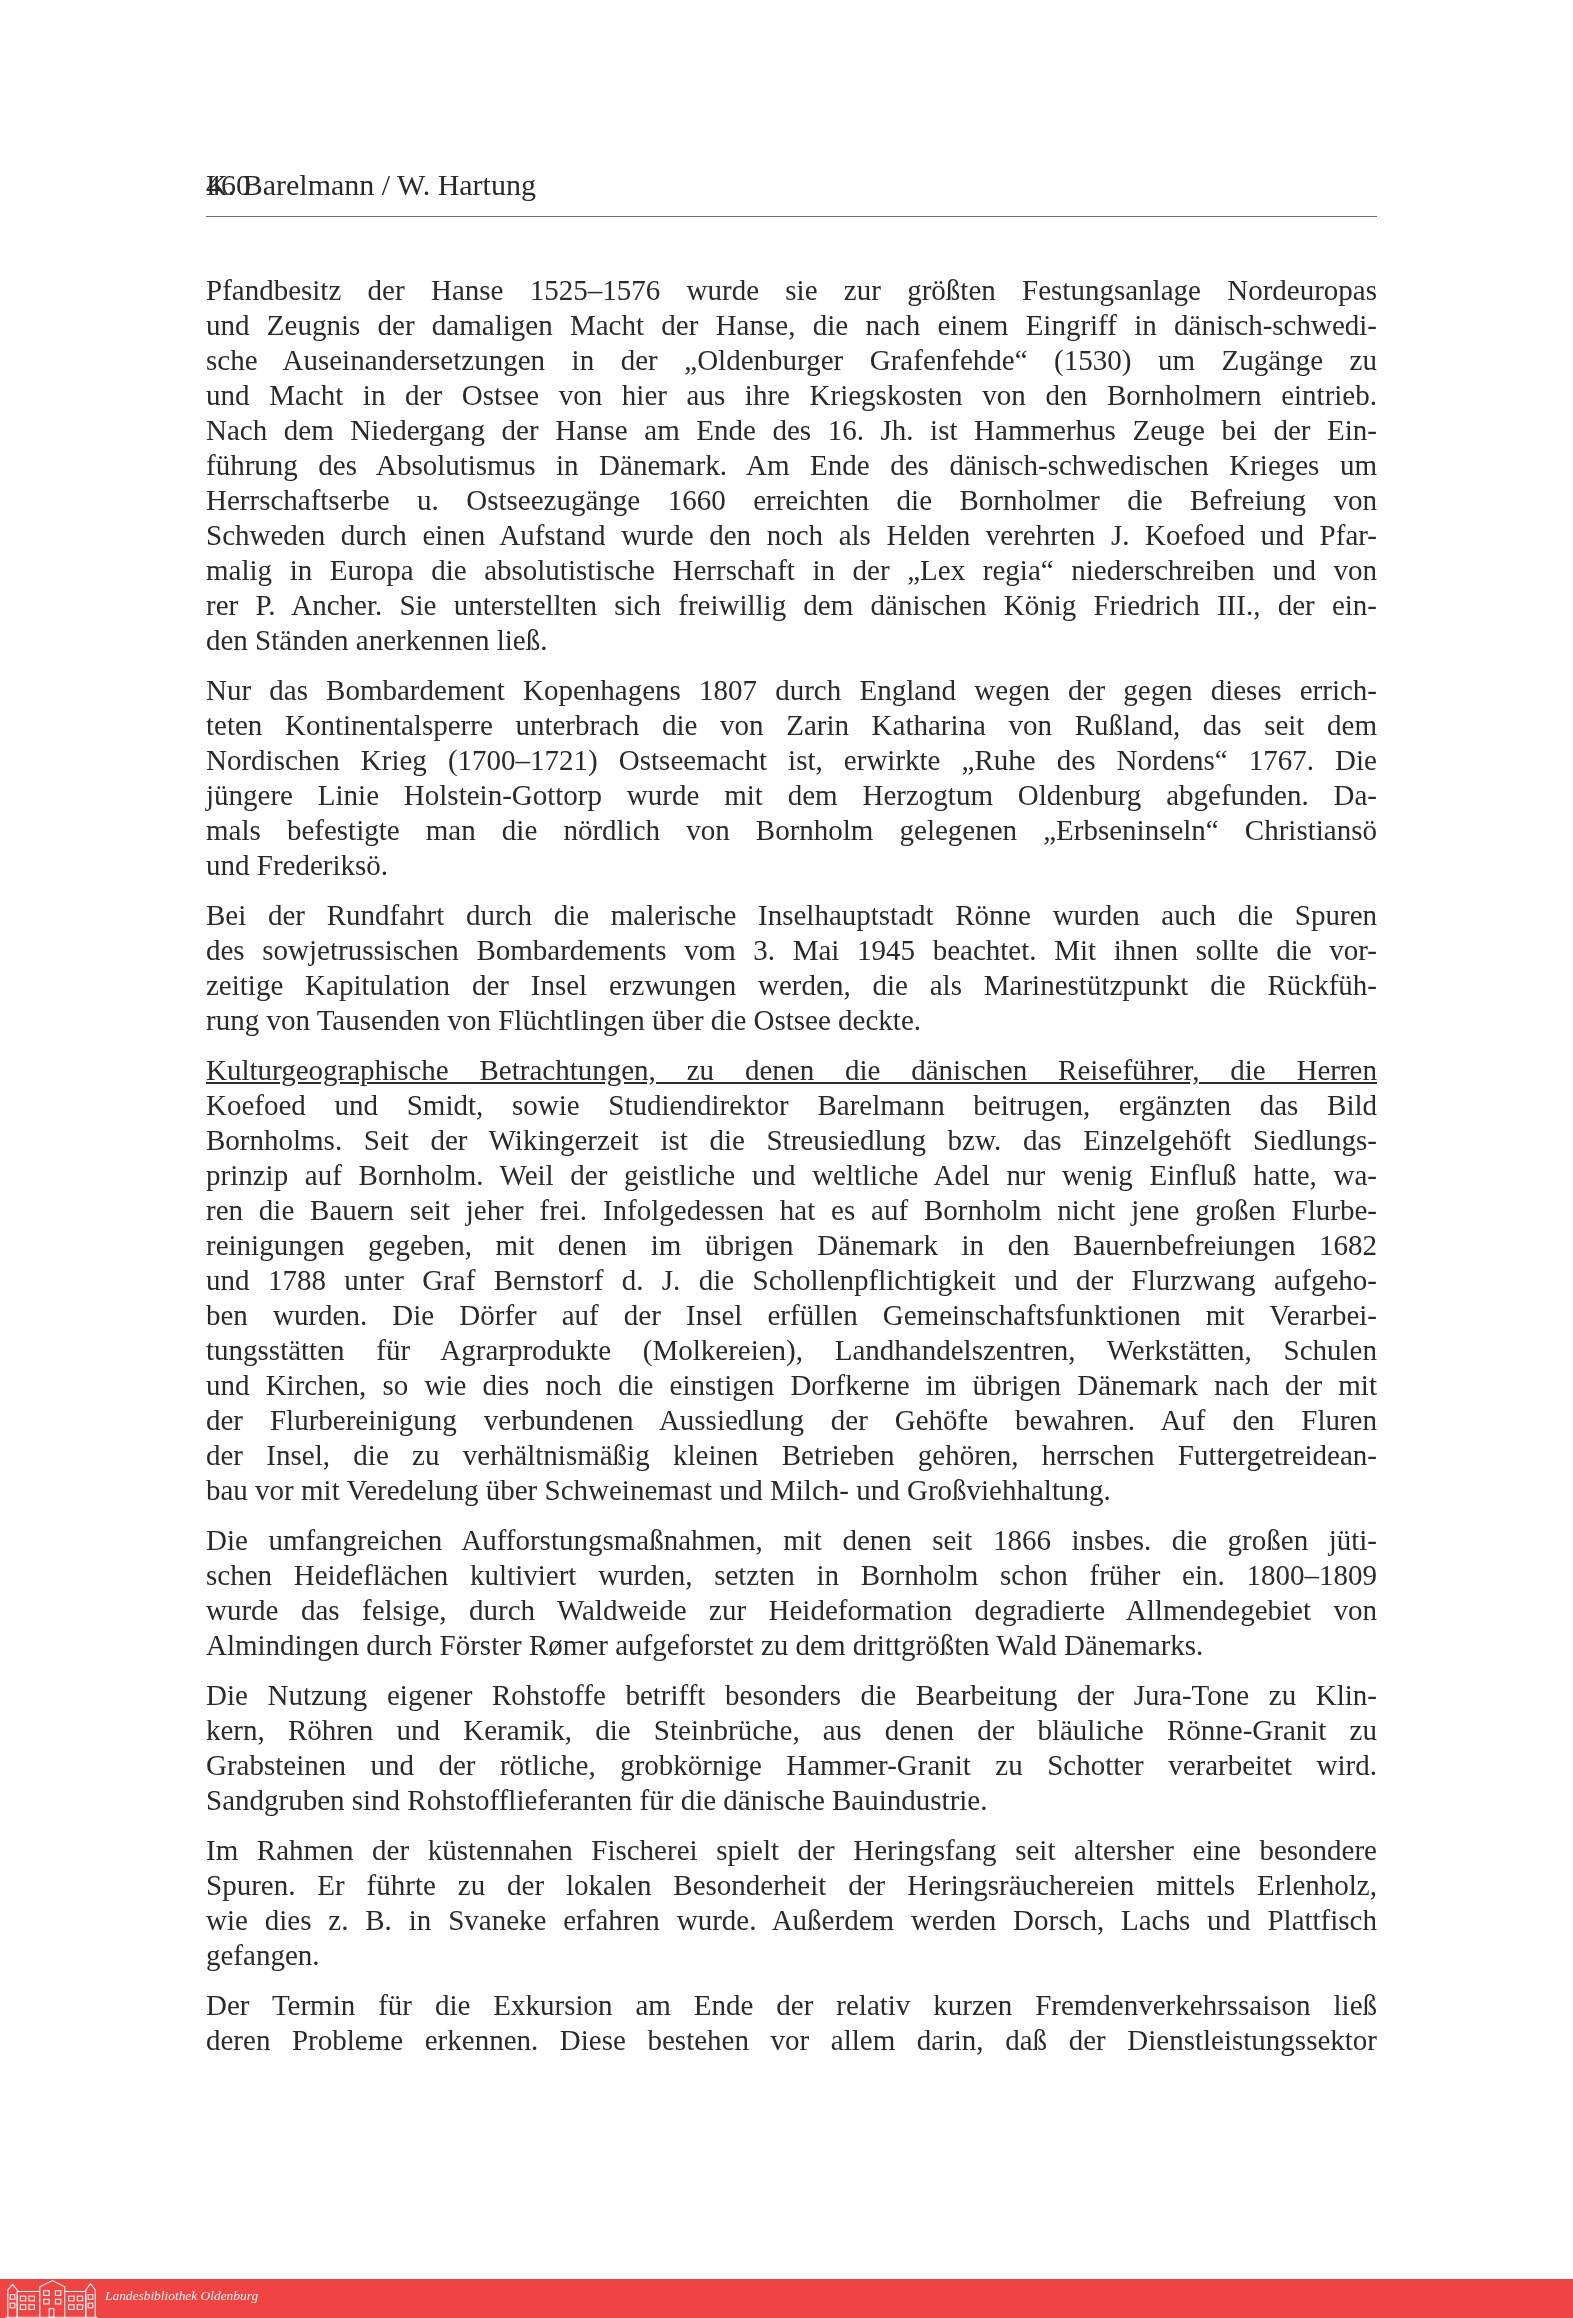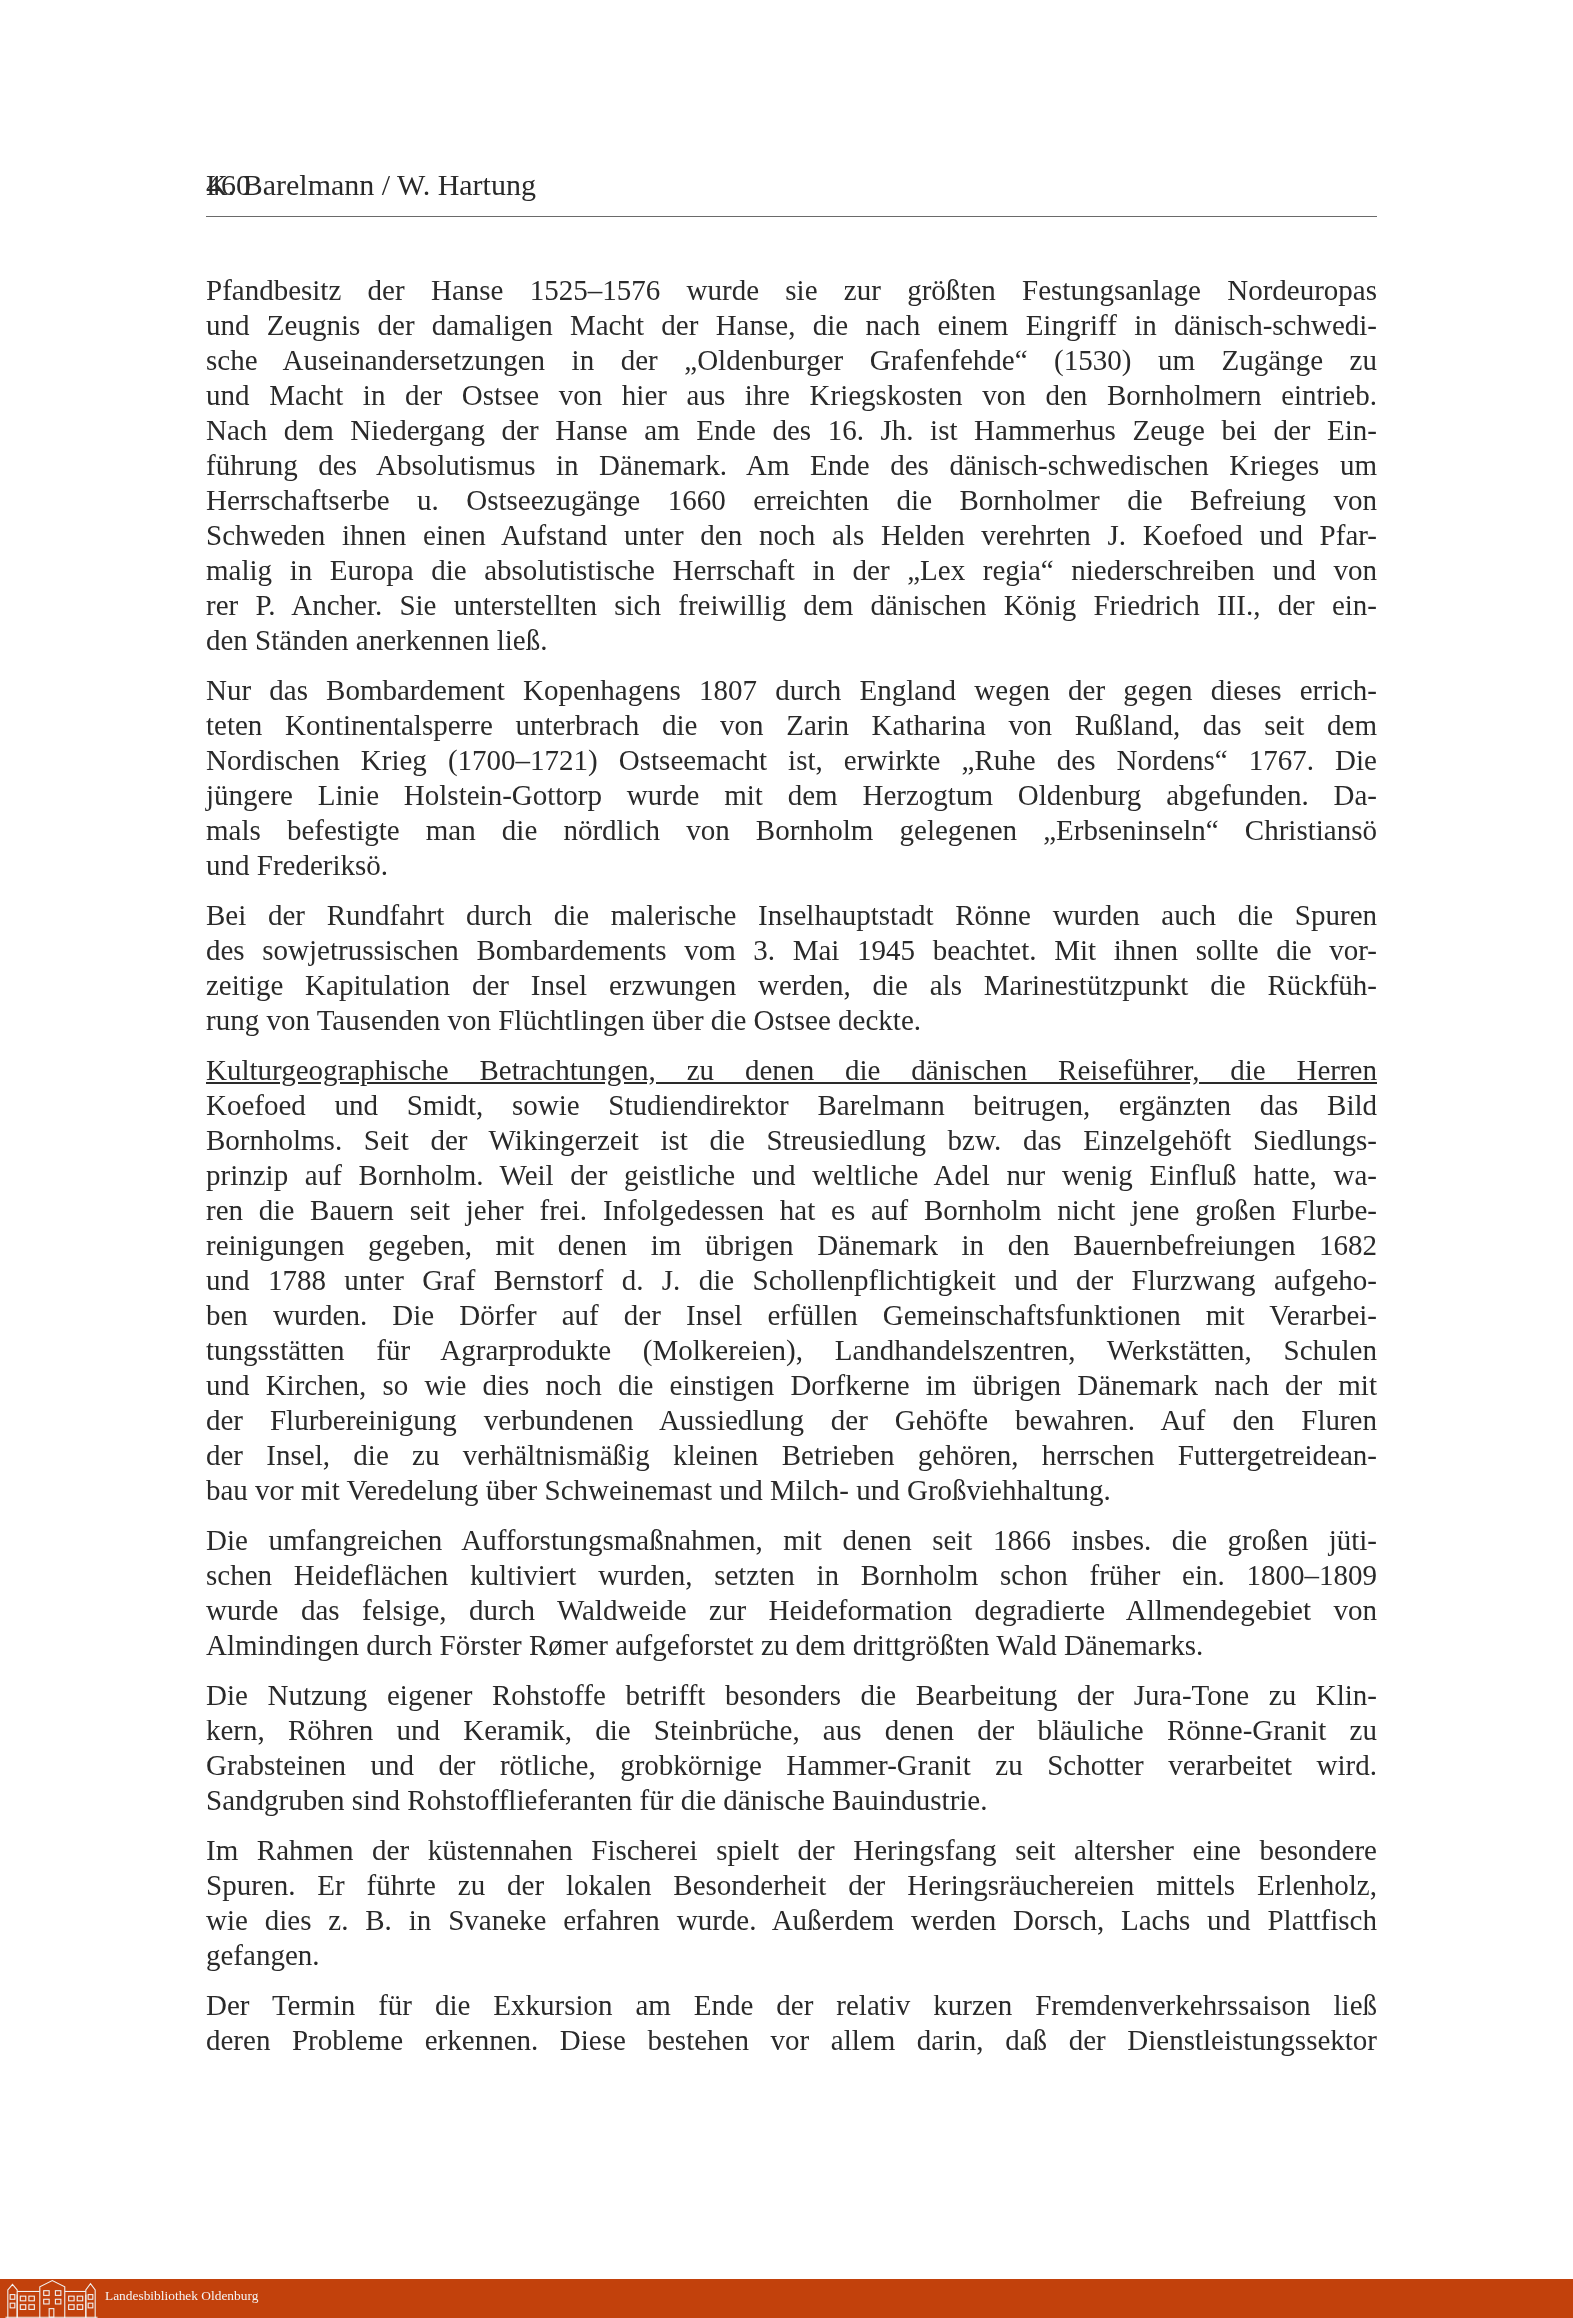--- a/index.html
+++ b/index.html
@@ -60,21 +60,22 @@
   .line.last {
     text-align: left;
     text-align-last: left;
   }
   .footer-bar {
     position: absolute;
     left: 0;
     top: 2279px;
     width: 1574px;
     height: 39px;
-    background: #c2410c;
+    background: #ef4444;
+    font-style: italic;
   }
   .footer-logo {
     position: absolute;
     left: 4.7px;
     top: 0px;
     width: 93px;
     height: 39px;
   }
   .footer-label {
     position: absolute;
@@ -97,21 +98,21 @@
 
 <div class="body-text" id="body-text">
     <div class="paragraph">
       <span class="line" style="display: block; width: 1171px;">Pfandbesitz der Hanse 1525–1576 wurde sie zur größten Festungsanlage Nordeuropas</span>
       <span class="line" style="display: block; width: 1171px;">und Zeugnis der damaligen Macht der Hanse, die nach einem Eingriff in dänisch-schwedi-</span>
       <span class="line" style="display: block; width: 1171px;">sche Auseinandersetzungen in der „Oldenburger Grafenfehde“ (1530) um Zugänge zu</span>
       <span class="line" style="display: block; width: 1171px;">und Macht in der Ostsee von hier aus ihre Kriegskosten von den Bornholmern eintrieb.</span>
       <span class="line" style="display: block; width: 1171px;">Nach dem Niedergang der Hanse am Ende des 16. Jh. ist Hammerhus Zeuge bei der Ein-</span>
       <span class="line" style="display: block; width: 1171px;">führung des Absolutismus in Dänemark. Am Ende des dänisch-schwedischen Krieges um</span>
       <span class="line" style="display: block; width: 1171px;">Herrschaftserbe u. Ostseezugänge 1660 erreichten die Bornholmer die Befreiung von</span>
-      <span class="line" style="display: block; width: 1171px;">Schweden ihnen einen Aufstand unter den noch als Helden verehrten J. Koefoed und Pfar-</span>
+      <span class="line" style="display: block; width: 1171px;">Schweden durch einen Aufstand wurde den noch als Helden verehrten J. Koefoed und Pfar-</span>
       <span class="line" style="display: block; width: 1171px;">malig in Europa die absolutistische Herrschaft in der „Lex regia“ niederschreiben und von</span>
       <span class="line" style="display: block; width: 1171px;">rer P. Ancher. Sie unterstellten sich freiwillig dem dänischen König Friedrich III., der ein-</span>
       <span class="line last" style="display: block; width: 1171px;">den Ständen anerkennen ließ.</span>
     </div>
     <div class="paragraph">
       <span class="line" style="display: block; width: 1171px;">Nur das Bombardement Kopenhagens 1807 durch England wegen der gegen dieses errich-</span>
       <span class="line" style="display: block; width: 1171px;">teten Kontinentalsperre unterbrach die von Zarin Katharina von Rußland, das seit dem</span>
       <span class="line" style="display: block; width: 1171px;">Nordischen Krieg (1700–1721) Ostseemacht ist, erwirkte „Ruhe des Nordens“ 1767. Die</span>
       <span class="line" style="display: block; width: 1171px;">jüngere Linie Holstein-Gottorp wurde mit dem Herzogtum Oldenburg abgefunden. Da-</span>
       <span class="line" style="display: block; width: 1171px;">mals befestigte man die nördlich von Bornholm gelegenen „Erbseninseln“ Christiansö</span>

